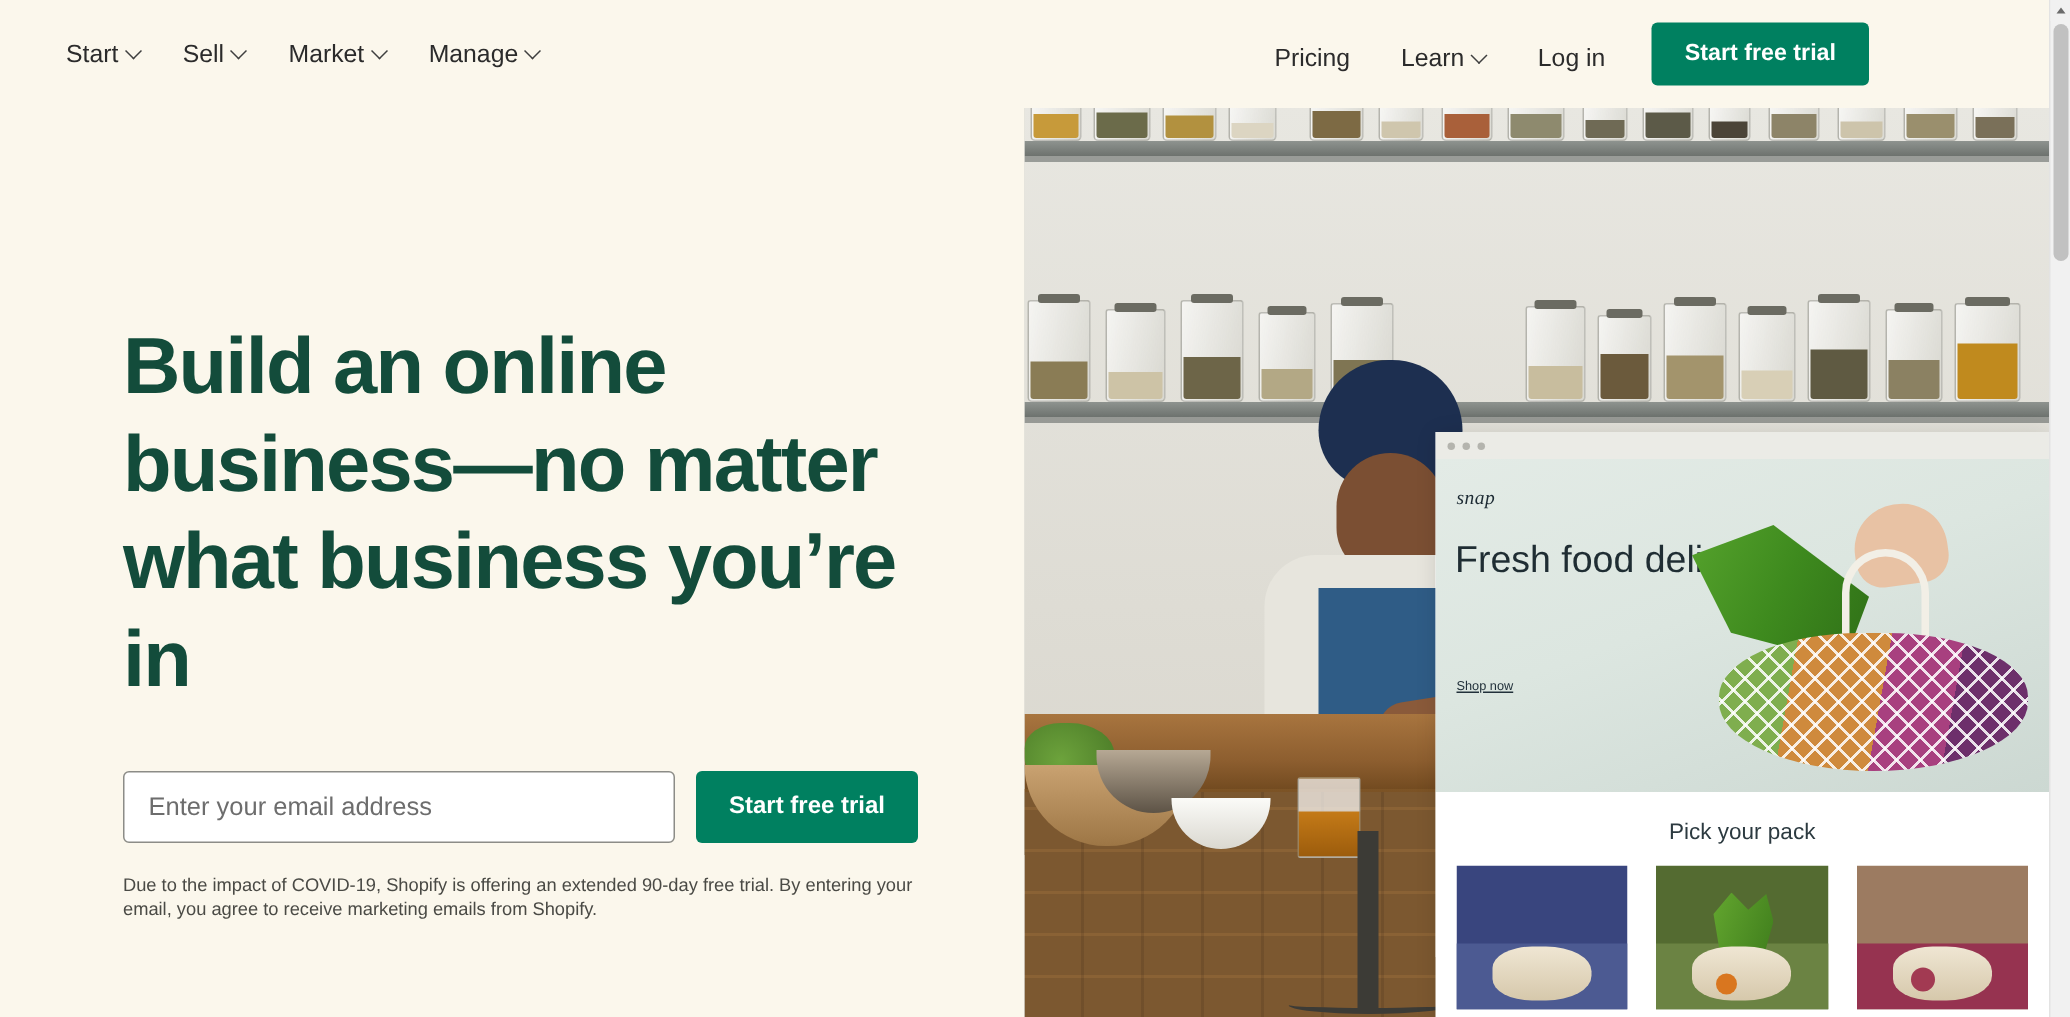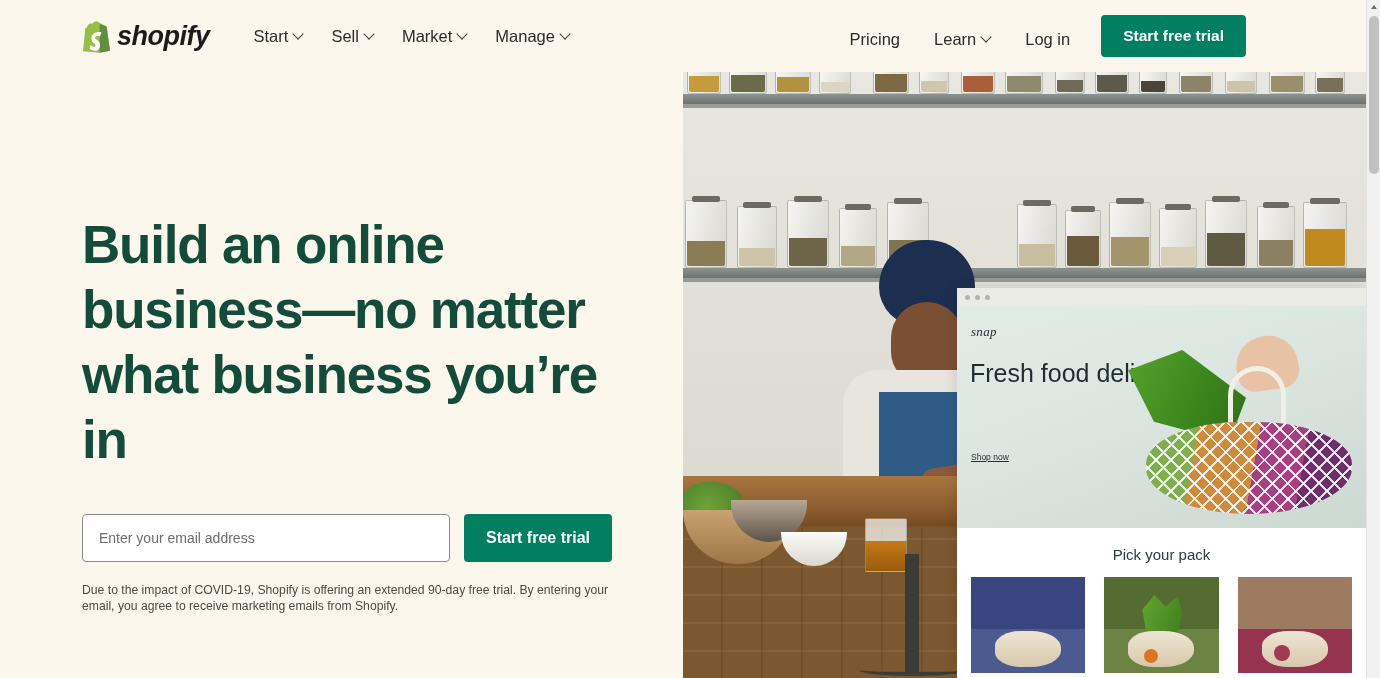--- a/index.html
+++ b/index.html
@@ -46,21 +46,21 @@
 
   
   .hero-left { position: absolute; left: 82px; top: 212px; width: 560px; z-index: 20; }
   .headline {
     font-size: 53px; line-height: 65px; font-weight: bold;
     color: #134c3b; letter-spacing: -1.2px; width: 530px;
   }
   .signup { display: flex; align-items: stretch; margin-top: 42px; }
   .email-input {
     width: 368px; height: 48px; border: 1px solid #8c8c87; border-radius: 4px;
-    background: #ffffff; font-size: 14px; color: #3f3f3f; padding: 0 16px;
+    background: #ffffff; font-size: 17px; color: #3f3f3f; padding: 0 16px;
     font-family: "Liberation Sans", sans-serif; outline: none;
   }
   .email-input::placeholder { color: #6d6d6d; }
   .signup-btn {
     margin-left: 14px; width: 148px; height: 48px; background: #008060;
     color: #ffffff; font-size: 16px; font-weight: bold; border: none;
     border-radius: 4px; cursor: pointer; font-family: "Liberation Sans", sans-serif;
   }
   .disclaimer {
     margin-top: 20px; width: 532px; font-size: 12.2px; line-height: 16px;
@@ -277,30 +277,20 @@
     position: absolute; left: 2px; top: 16px; width: 10px; height: 158px;
     background: #c1c1c1; border-radius: 5px; cursor: pointer;
   }
 </style>
 </head>
 <body>
 
 <div class="page">
 
   <div class="header">
-    <div class="brand">
-      <span class="brand-bag">
-        <svg width="29" height="33" viewBox="0 0 29 33">
-          <path d="M14.5 1.2c-1.9 0-3.3 1.1-4.2 2.6-.5-.2-1-.3-1.5-.3-2 0-3.3 1.8-3.9 4.1L3.3 8.2 1 31.2l16.6 1.6L28 30.7 24.6 6.6 14.5 1.2z" fill="#95bf47"></path>
-          <path d="M24.6 6.6L28 30.7l-10.4 2.1V4.2c.3.2 5.2 1.1 7 2.4z" fill="#5e8e3e"></path>
-          <path d="M19.2 13.1l-1.2 3.6s-1.2-.6-2.6-.6c-2.2 0-2.3 1.3-2.3 1.7 0 1.9 5 2.6 5 7.1 0 3.5-2.2 5.8-5.2 5.8-3.6 0-5.4-2.2-5.4-2.2l1-3.2s1.9 1.6 3.5 1.6c1 0 1.5-.8 1.5-1.4 0-2.5-4.1-2.6-4.1-6.7 0-3.5 2.5-6.8 7.5-6.8 1.9 0 2.3.2 2.3.2z" fill="#fff"></path>
-        </svg>
-      </span>
-      <span class="brand-word">shopify</span>
-    </div>
 
     <div class="nav-left">
       <div class="nav-item">
         <span>Start</span>
         <span class="caret"></span>
       </div>
       <div class="nav-item">
         <span>Sell</span>
         <span class="caret"></span>
       </div>

